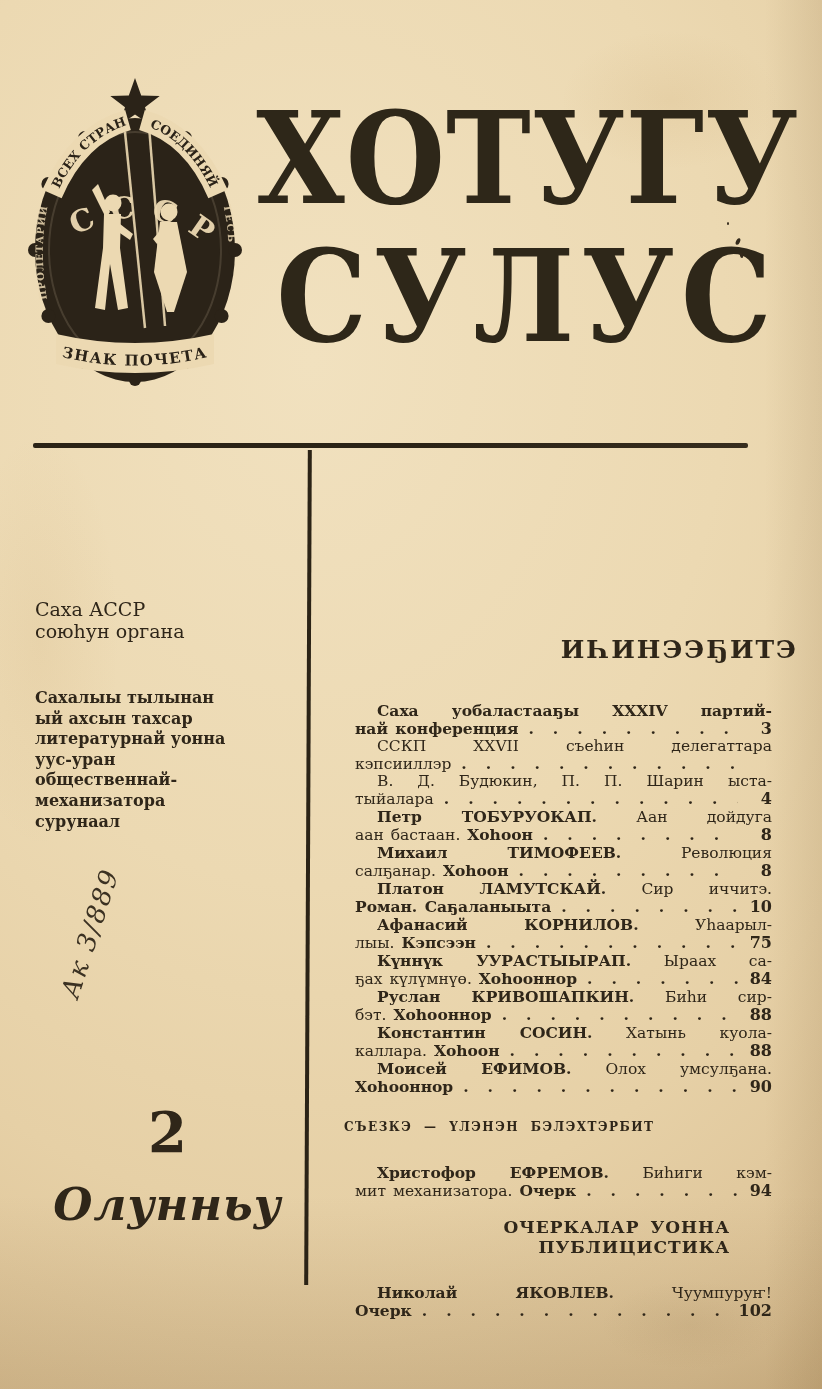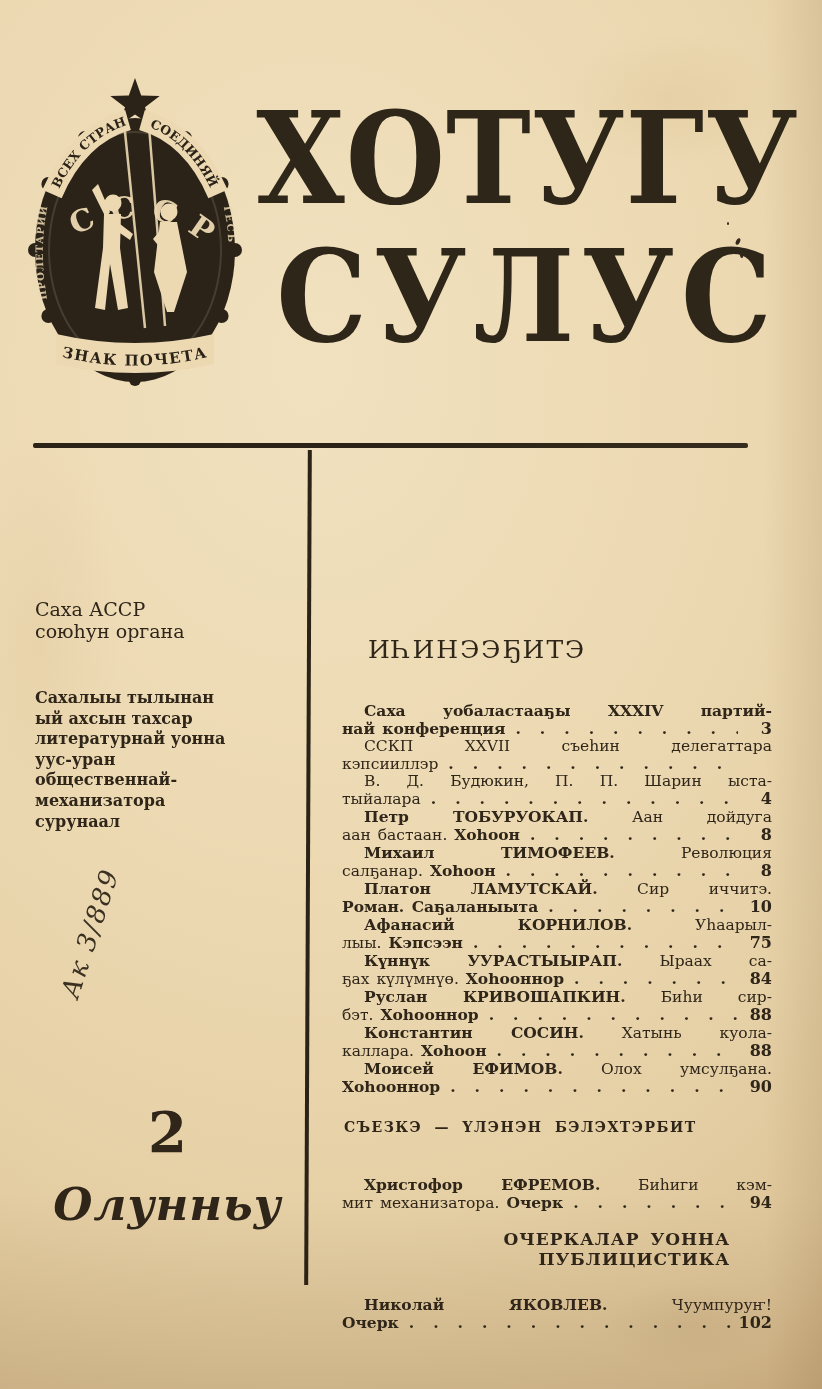--- a/index.html
+++ b/index.html
@@ -43,29 +43,29 @@
   .handnote{
     position:absolute;left:0px;top:918px;width:180px;text-align:center;
     transform:rotate(-72deg);font-style:italic;font-size:26px;letter-spacing:2px;
     color:#3b3122;font-weight:500;white-space:nowrap;
   }
   .issue-no{position:absolute;left:35px;top:1104px;width:265px;text-align:center;font-weight:bold;font-size:56px;line-height:1;}
   .issue-month{position:absolute;left:20px;top:1182px;width:295px;text-align:center;font-weight:bold;font-size:45px;line-height:1;letter-spacing:1px;font-style:italic;}
 
   
   .toc{position:absolute;left:342px;top:641px;width:430px;font-size:15.5px;line-height:17px;}
-  .toc-heading{font-weight:normal;font-size:25px;letter-spacing:2px;text-align:left;transform:translateX(26px);margin-bottom:44px;white-space:nowrap;}
-  .toc-line{text-align:justify;text-align-last:justify;word-spacing:2px;}
+  .toc-heading{font-weight:bold;font-size:25px;letter-spacing:2px;text-align:right;transform:translateX(26px);margin-bottom:44px;white-space:nowrap;}
+  .toc-line{text-align:justify;text-align-last:justify;word-spacing:2px;margin-left:13px;}
   .toc-line.first{text-indent:22px;}
   .toc-line.leader{display:flex;align-items:baseline;text-align:left;text-align-last:auto;}
   .toc-line.leader .lt{white-space:pre;flex:0 0 auto;}
   .toc-line.leader .dots{flex:1 1 auto;overflow:hidden;white-space:nowrap;letter-spacing:19px;padding-left:10px;font-weight:bold;}
   .toc-line.leader .pg{flex:0 0 auto;min-width:34px;text-align:right;font-weight:bold;font-size:16px;}
   .seg.b{font-weight:bold;}
-  .toc-sec-left{font-weight:bold;font-size:14px;letter-spacing:1.5px;margin:23px 0 40px 2px;word-spacing:6px;}
+  .toc-sec-left{font-weight:bold;font-size:12px;letter-spacing:1.5px;margin:23px 0 28px 2px;word-spacing:6px;}
   .toc-sec-center{font-weight:bold;font-size:17px;line-height:20px;text-align:right;letter-spacing:1px;
     transform:translateX(-42px);margin:17px 0 27px 0;word-spacing:4px;}
 </style>
 </head>
 <body>
 
 <div class="page">
   <div class="stain s1"></div>
   <div class="stain s2"></div>
   <div class="stain s3"></div>

